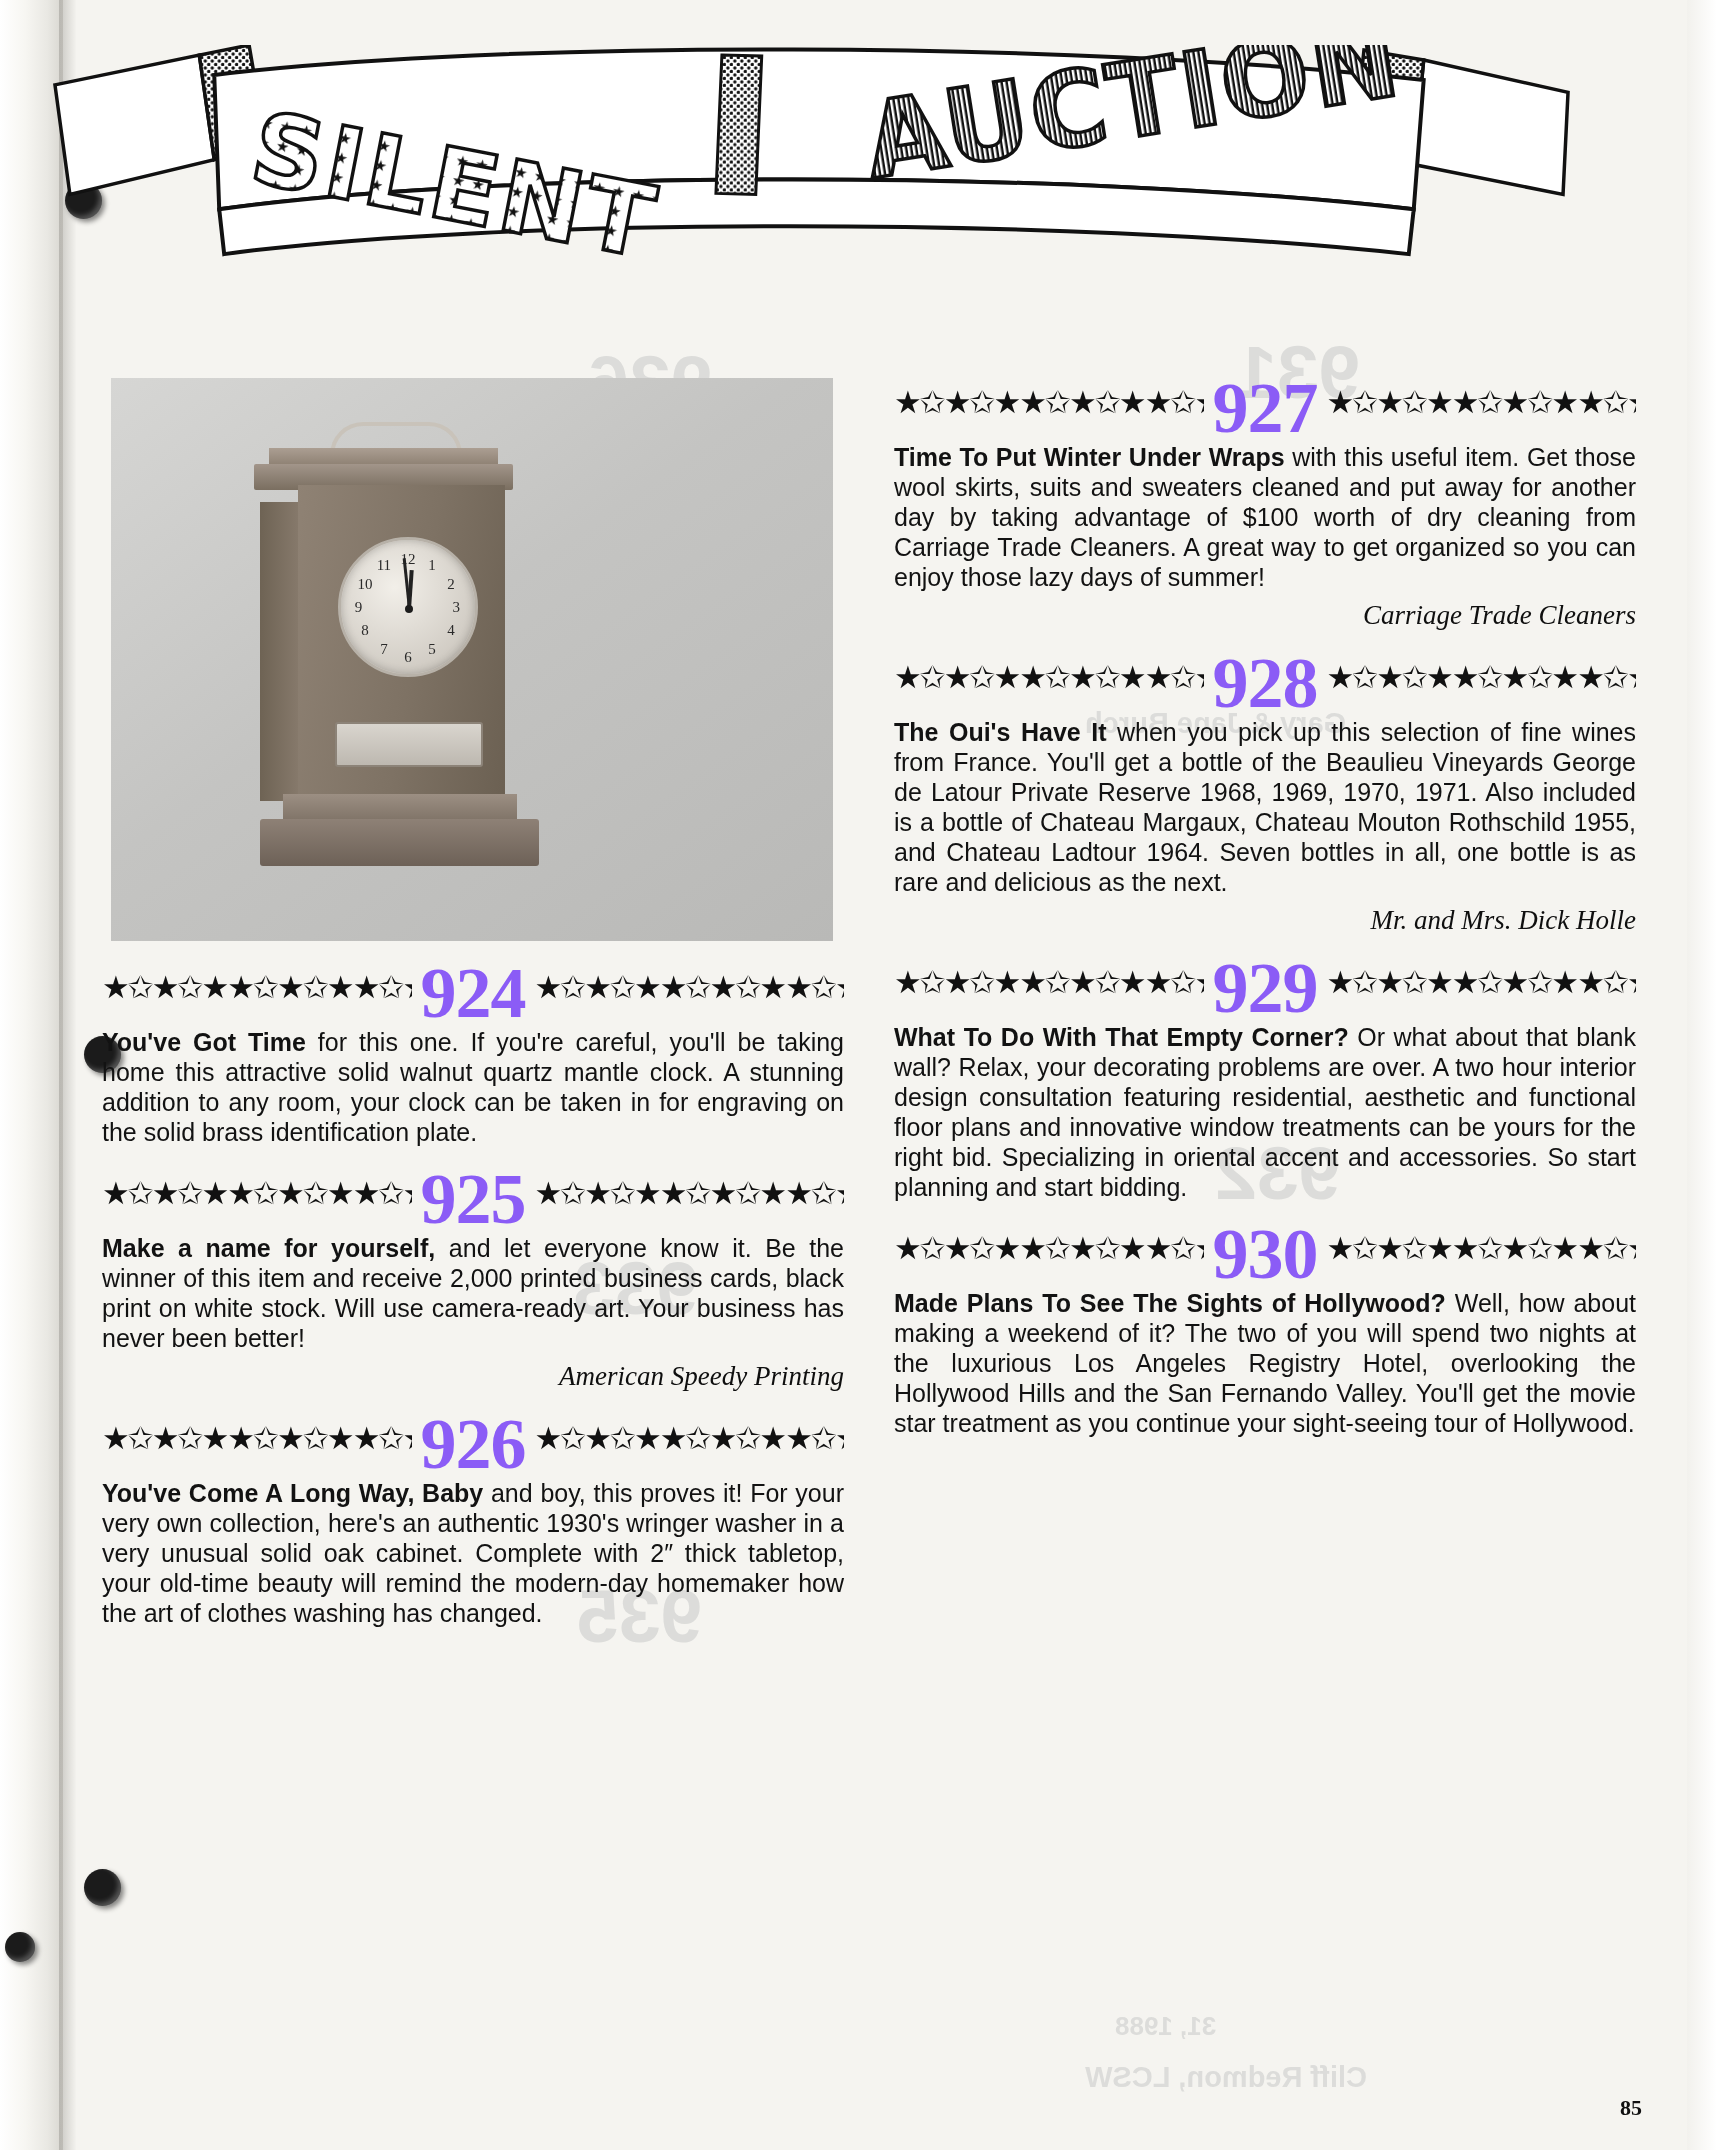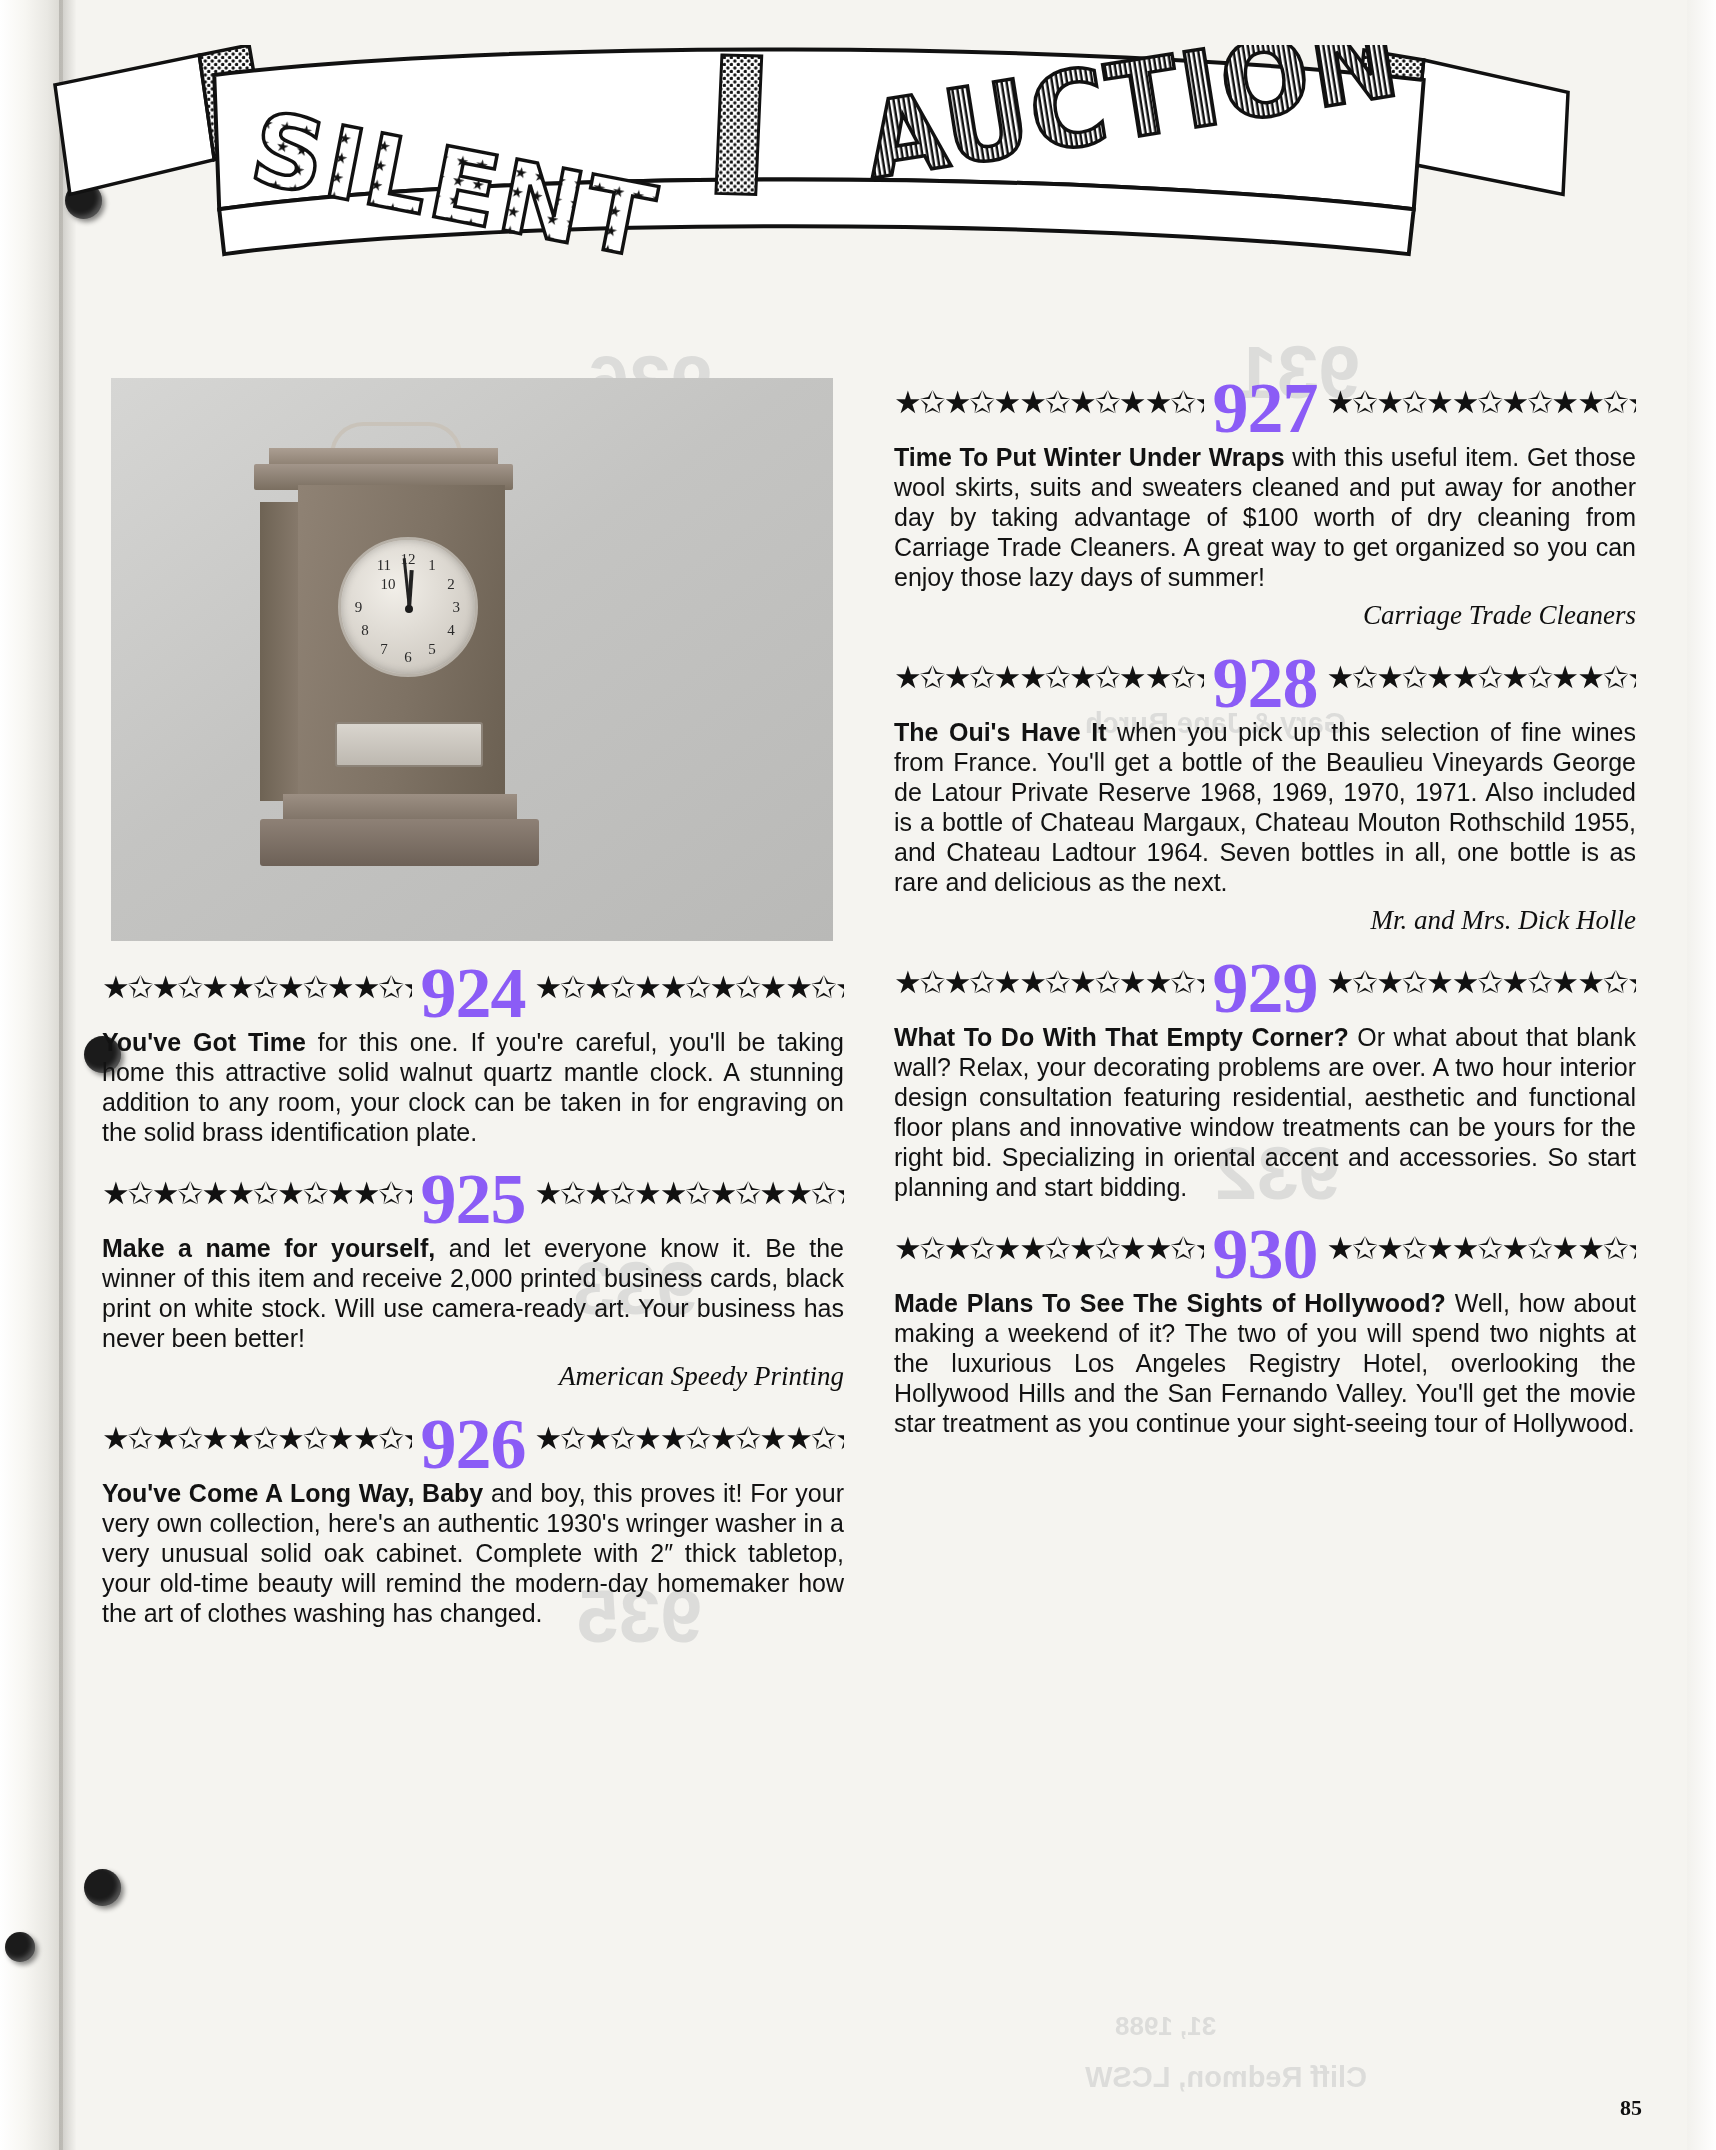--- a/index.html
+++ b/index.html
@@ -313,21 +313,21 @@
         <div class="num" style="left:50%; top:14%;">12</div>
         <div class="num" style="left:68%; top:19%;">1</div>
         <div class="num" style="left:82%; top:33%;">2</div>
         <div class="num" style="left:86%; top:50%;">3</div>
         <div class="num" style="left:82%; top:67%;">4</div>
         <div class="num" style="left:68%; top:81%;">5</div>
         <div class="num" style="left:50%; top:87%;">6</div>
         <div class="num" style="left:32%; top:81%;">7</div>
         <div class="num" style="left:18%; top:67%;">8</div>
         <div class="num" style="left:13%; top:50%;">9</div>
-        <div class="num" style="left:18%; top:33%;margin-left:23px;">10</div>
+        <div class="num" style="left:18%; top:33%;">10</div>
         <div class="num" style="left:32%; top:19%;">11</div>
         <div class="clk-hand-m"></div>
         <div class="clk-hand-h"></div>
         <div class="clk-pin"></div>
       </div>
       <div class="clk-plate"></div>
       <div class="clk-base2"></div>
       <div class="clk-base"></div>
     </div>
 

